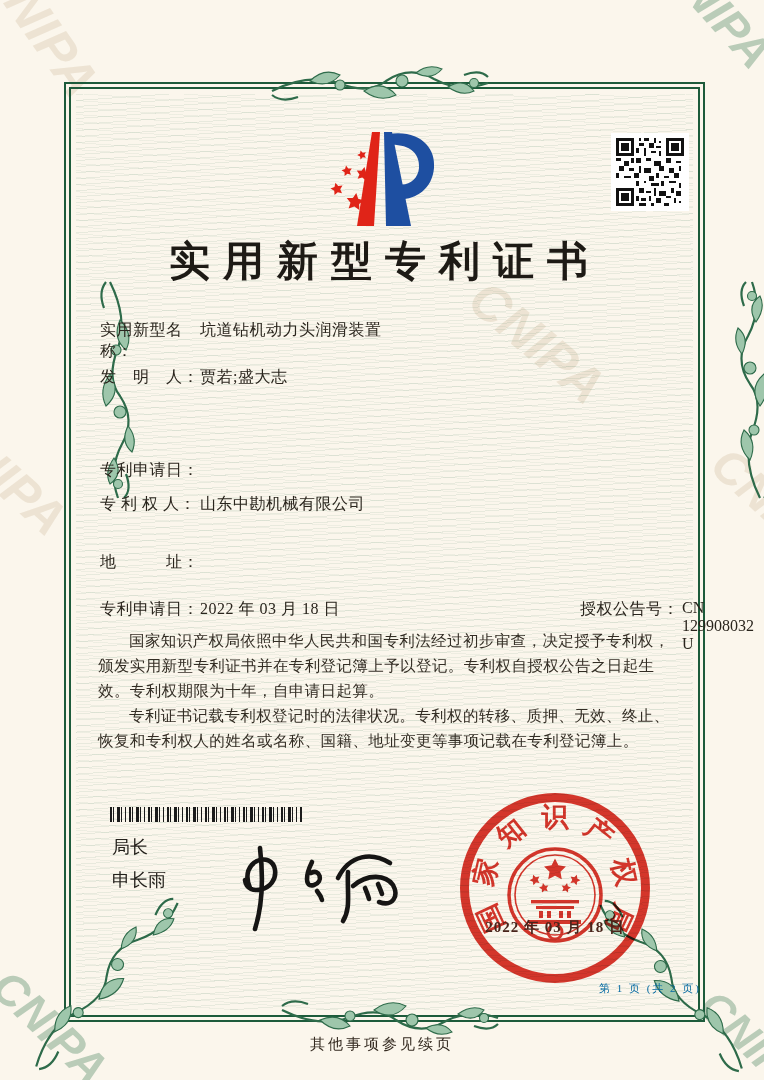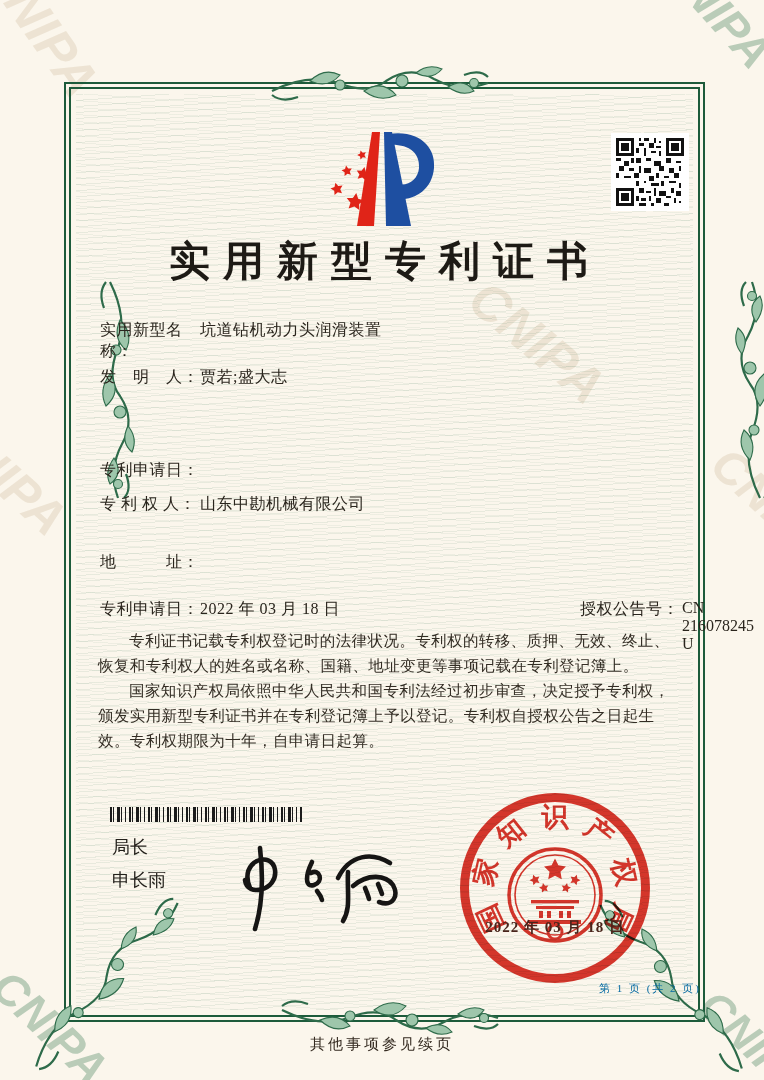--- a/index.html
+++ b/index.html
@@ -248,27 +248,27 @@
     <span class="val">山东中勘机械有限公司</span>
   </div>
   <div class="row" style="top:552px;">
     <span class="lbl">地　　　址：</span>
   </div>
   <div class="row" style="top:599px;">
     <span class="lbl">专利申请日：</span>
     <span class="val">2022 年 03 月 18 日</span>
     <span class="grant-no">
       <span class="lbl">授权公告号：</span>
-      <span>CN 216078245 U</span>
+      <span>CN 129908032 U</span>
     </span>
   </div>
 
   <div class="body-text">
+    <p>国家知识产权局依照中华人民共和国专利法经过初步审查，决定授予专利权，颁发实用新型专利证书并在专利登记簿上予以登记。专利权自授权公告之日起生效。专利权期限为十年，自申请日起算。</p>
     <p>专利证书记载专利权登记时的法律状况。专利权的转移、质押、无效、终止、恢复和专利权人的姓名或名称、国籍、地址变更等事项记载在专利登记簿上。</p>
-    <p>国家知识产权局依照中华人民共和国专利法经过初步审查，决定授予专利权，颁发实用新型专利证书并在专利登记簿上予以登记。专利权自授权公告之日起生效。专利权期限为十年，自申请日起算。</p>
   </div>
 
   <div class="barcode"></div>
 
   <div class="signer">
     <div>局长</div>
     <div>申长雨</div>
   </div>
 
   <svg class="signature" viewBox="0 0 190 98">

